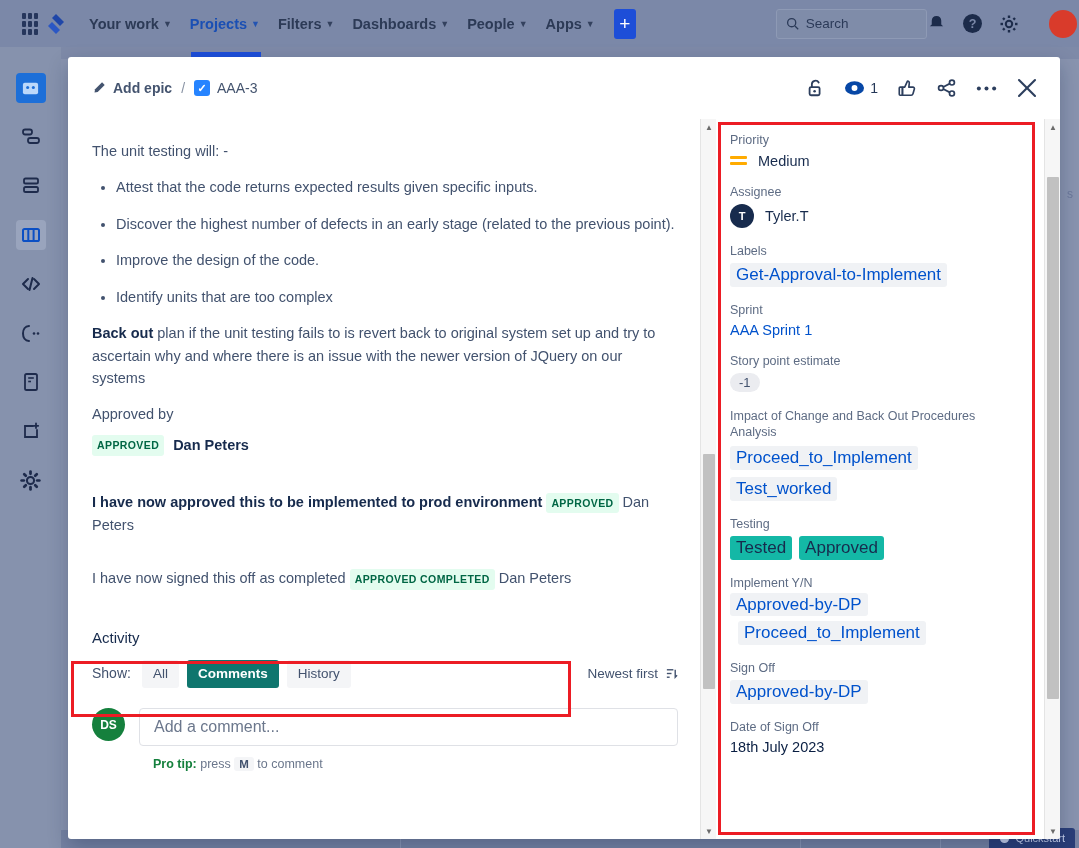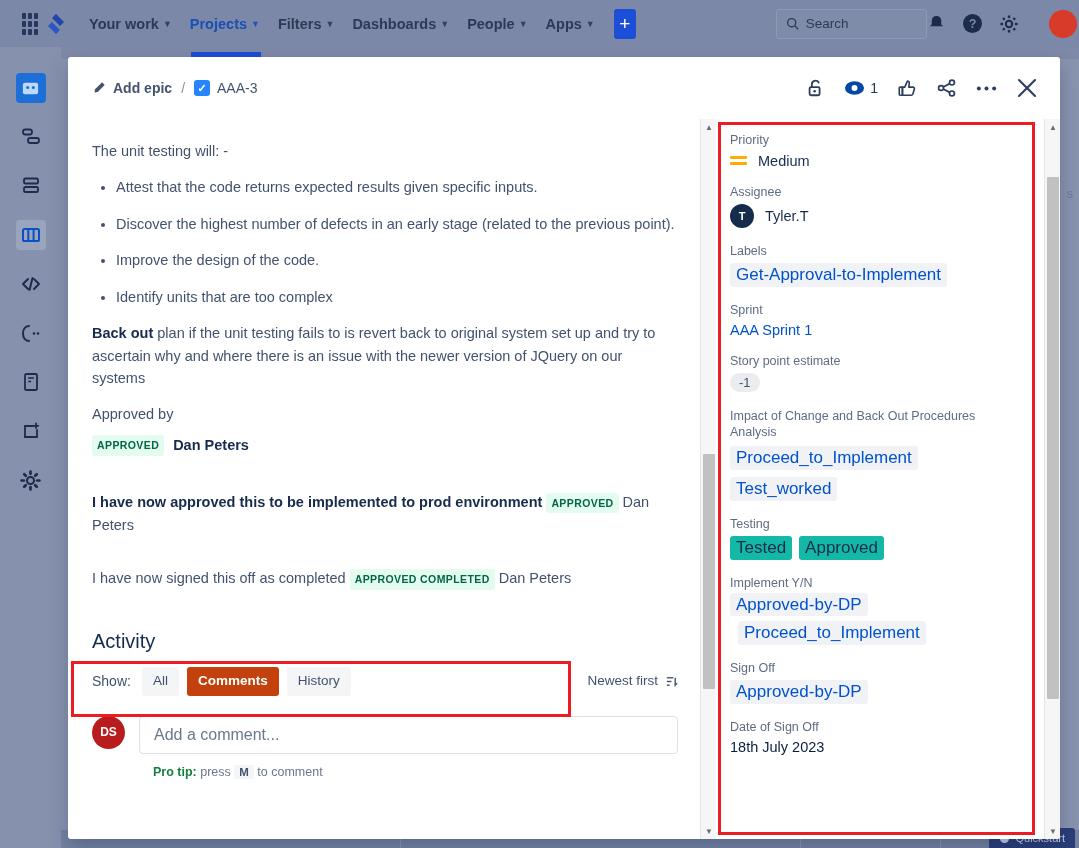--- a/index.html
+++ b/index.html
@@ -116,31 +116,31 @@
   .stmt { margin-top: 34px; color: #172b4d; font-weight: 700; font-size: 14.5px; line-height: 1.6; }
   .stmt .lozenge { font-weight: 700; }
   .stmt .tail { font-weight: 400; color: #42526e; }
   .stmt2 {
     margin-top: 2px; color: #42526e; font-weight: 400; font-size: 14.5px; line-height: 1.6;
   }
 
   
   .redbox { position: absolute; border: 3px solid #ec1c24; pointer-events: none; }
 
-  .activity-h { margin-top: 36px; color: #172b4d; font-size: 20px; }
+  .activity-h { margin-top: 36px; color: #172b4d; font-size: 15px; }
   .show-row { margin-top: 10px; display: flex; align-items: center; gap: 8px; }
   .show-lbl { color: #42526e; font-size: 14px; margin-right: 3px; }
   .seg {
     padding: 4px 11px; border-radius: 3px; font-size: 13.5px; color: #42526e; background: #f4f5f7;
   }
-  .seg.active { background: #c2410c; color: #fff; font-weight: 700; }
+  .seg.active { background: #0f766e; color: #fff; font-weight: 700; }
   .newest { margin-left: auto; color: #42526e; font-size: 13.5px; display: flex; align-items: center; gap: 7px; }
   .comment-row { margin-top: 20px; display: flex; gap: 14px; align-items: flex-start; }
   .av-ds {
-    width: 33px; height: 33px; border-radius: 50%; background: #b91c1c; color: #fff;
+    width: 33px; height: 33px; border-radius: 50%; background: #15803d; color: #fff;
     font-size: 12px; font-weight: 700; display: flex; align-items: center; justify-content: center;
     flex: 0 0 33px;
   }
   .comment-input {
     flex: 1; height: 38px; border: 1px solid #dfe1e6; border-radius: 4px;
     display: flex; align-items: center; padding: 0 14px; color: #6b778c; font-size: 16px; background: #fff;
   }
   .protip { margin-left: 61px; margin-top: 9px; font-size: 12.5px; color: #6b778c; }
   .protip b { color: #15803d; }
   .kbd { background: #f4f5f7; border-radius: 3px; padding: 1px 5px; font-size: 11.5px; color: #42526e; font-weight: 700; }

